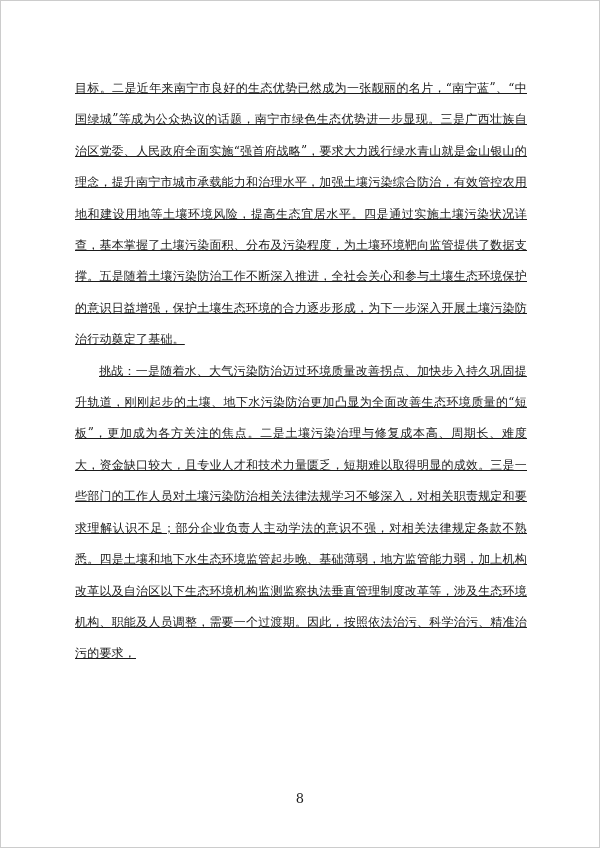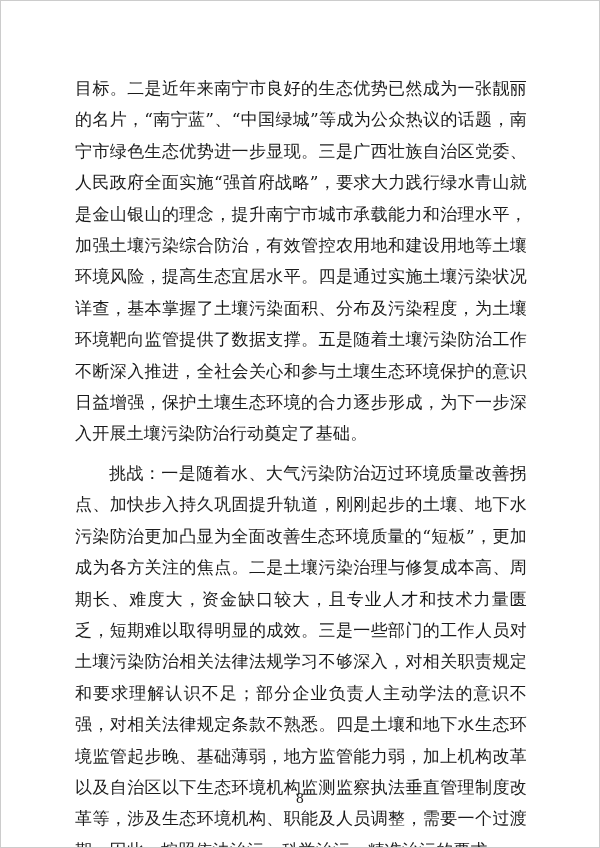--- a/index.html
+++ b/index.html
@@ -19,30 +19,31 @@
     overflow: hidden;
     border: 1px solid #cccccc;
   }
   .content {
     position: absolute;
     left: 74px;
     top: 72px;
     width: 452px;
   }
   .para {
-    font-size: 17px;
+    font-size: 12px;
     line-height: 31.4px;
     color: #1b1b1b;
     text-align: justify;
     text-justify: inter-ideograph;
     margin: 0;
     letter-spacing: 0.2px;
+    text-decoration: underline;
   }
   .para + .para {
-    margin-top: 8px;
+    margin-top: 0;
   }
   .indent {
     text-indent: 2em;
   }
   .pagenum {
     position: absolute;
     left: 0;
     right: 0;
     top: 790px;
     text-align: center;

